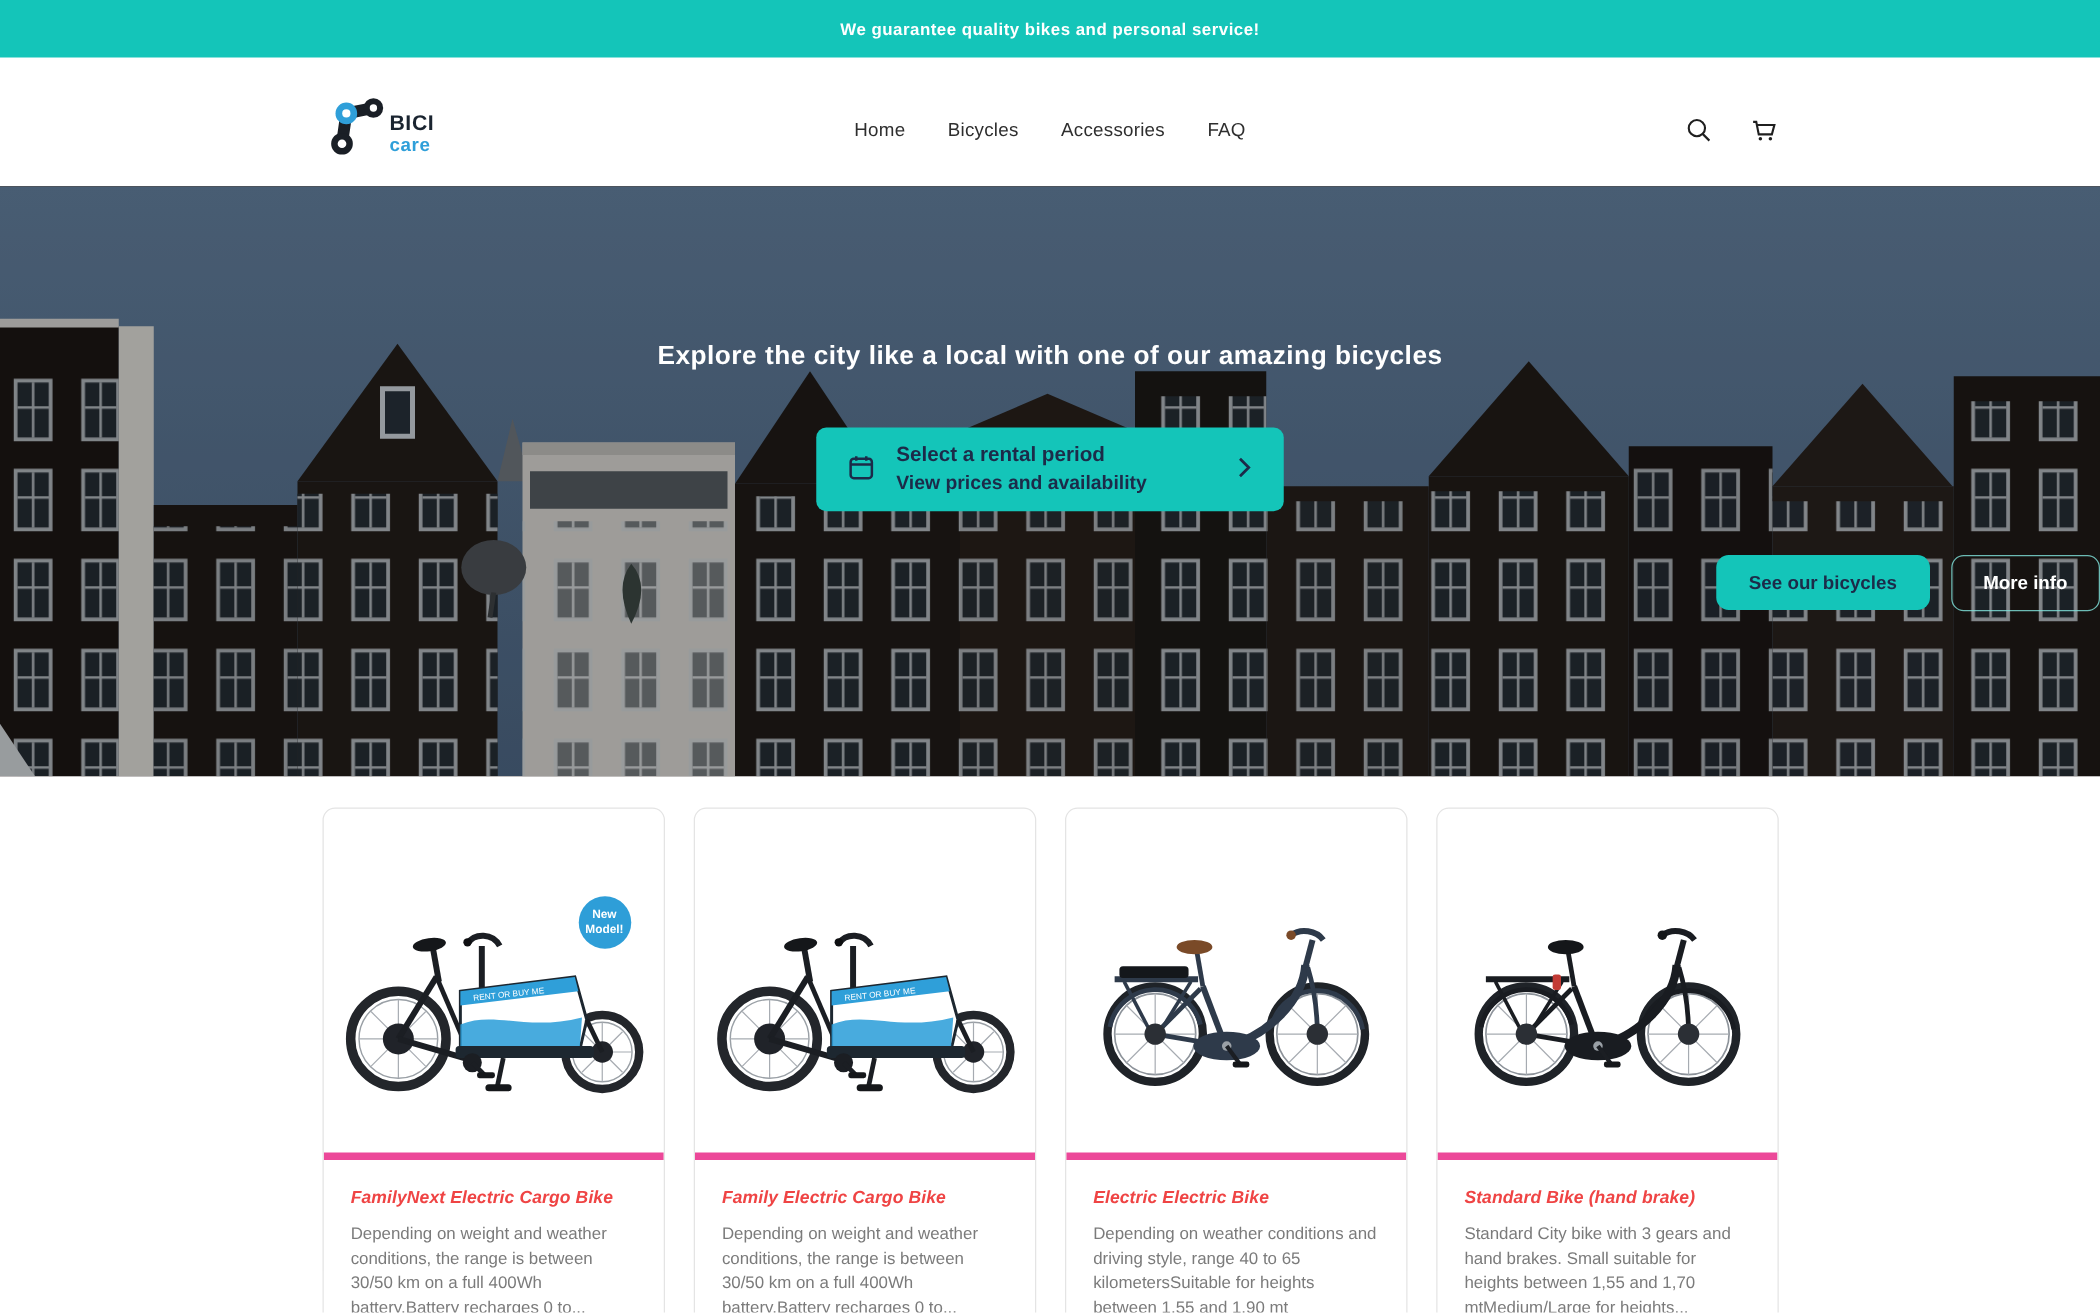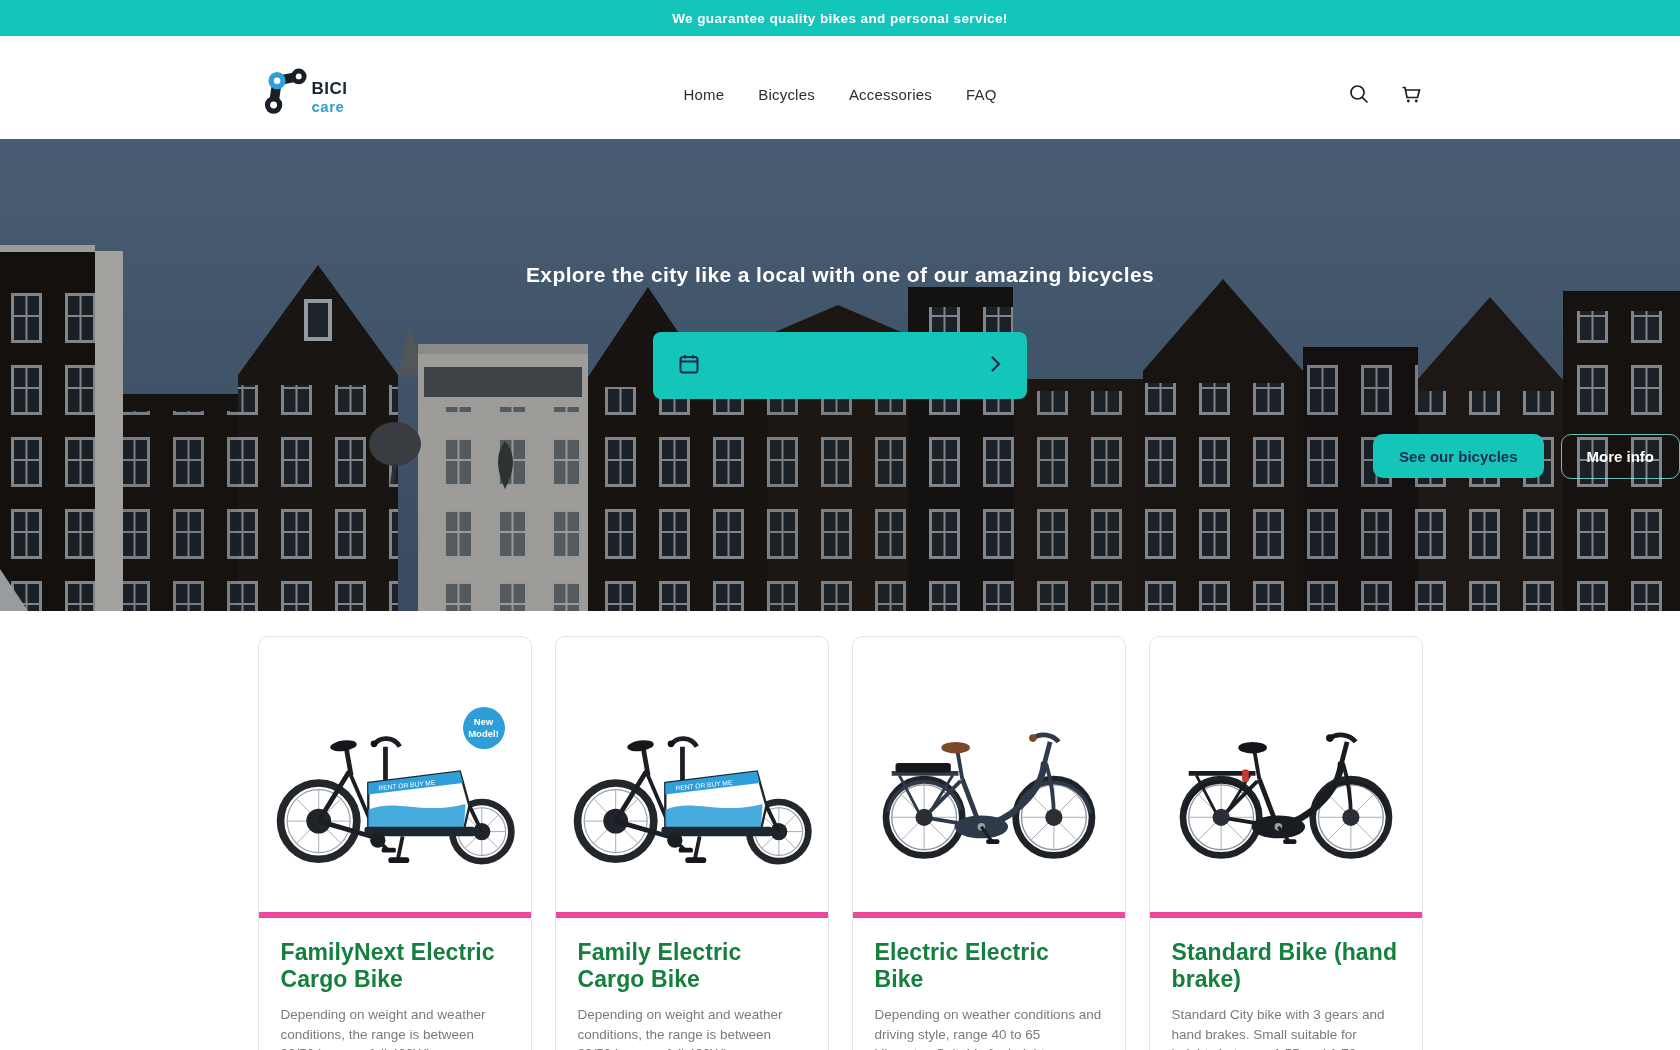--- a/index.html
+++ b/index.html
@@ -1,20 +1,20 @@
 <!DOCTYPE html>
 <html><head>
 <meta charset="utf-8">
 <style>
   * { margin:0; padding:0; box-sizing:border-box; }
   html,body { width:1680px; height:1050px; overflow:hidden; background:#fff;
               font-family:"Liberation Sans", sans-serif; }
 
   
-  .announce { height:36px; background:#14C5B9; display:flex; align-items:center; justify-content:center; }
+  .announce { height:46px; background:#14C5B9; display:flex; align-items:center; justify-content:center; }
   .announce span { color:#fff; font-size:13.5px; font-weight:600; letter-spacing:.4px; }
 
   
   .header { height:90px; background:#fff; }
   .header-inner { width:1165px; height:100%; margin:13px auto; position:relative;
                   display:flex; align-items:center; }
   .brand { display:flex; align-items:flex-start; gap:2px; cursor:pointer; }
   .brand-text { margin-top:16px; line-height:1; }
   .brand-text .l1 { font-size:17px; font-weight:800; color:#1A2430; letter-spacing:.5px; }
   .brand-text .l2 { font-size:15px; font-weight:800; color:#2F9FD9; letter-spacing:.5px; margin-top:2px; }
@@ -49,21 +49,21 @@
   .products { padding-top:25px; }
   .grid { width:1165px; margin:0 auto; display:grid; grid-template-columns:repeat(4,1fr); gap:23px; }
   .card { border:1px solid #e4e4e4; border-radius:10px; background:#fff; height:520px; overflow:hidden; cursor:pointer; }
   .card-media { position:relative; height:281px; border-bottom:6px solid #ec4899;
                 display:flex; align-items:center; justify-content:center; }
   .card-media svg.bike { width:248px; height:188px; margin-top:14px; }
   .badge { position:absolute; top:70px; right:26px; width:42px; height:42px; border-radius:50%;
            background:#2E9ED8; color:#fff; font-size:9.5px; font-weight:700; line-height:1.25;
            display:flex; align-items:center; justify-content:center; text-align:center; padding:4px; }
   .card-body { padding:21px 22px 0; }
-  .card-title { font-size:23px; font-weight:700; color:#15803d; letter-spacing:.1px; }
+  .card-title { font-size:14px; font-weight:700; color:#ef4444; letter-spacing:.1px;font-style:italic; }
   .card-desc { margin-top:12px; font-size:13.5px; line-height:1.46; color:#7b7b7b; }
 
   
   .bike-city.theme-e  { --frame:#2e3a4a; --saddle:#7a4a28; --battery:#14171b; --accent2:transparent; }
   .bike-city.theme-s  { --frame:#191c21; --saddle:#141619; --battery:transparent; --accent2:#c23b35; }
 </style>
 </head>
 <body>
 
 <svg width="0" height="0" style="position:absolute" aria-hidden="true">
@@ -291,20 +291,24 @@
 
     <button class="cta">
       <span>
         <svg width="24" height="24" viewBox="0 0 24 24" fill="none" stroke="#1C2B49" stroke-width="2">
           <rect x="3.5" y="5" width="17" height="15.5" rx="2.5"></rect>
           <line x1="3.5" y1="9.5" x2="20.5" y2="9.5"></line>
           <line x1="8" y1="3" x2="8" y2="6.5"></line>
             <line x1="16" y1="3" x2="16" y2="6.5"></line>
         </svg>
       </span>
+      <span class="cta-text">
+        <span class="cta-title" style="display:block">Select a rental period</span>
+        <span class="cta-sub" style="display:block">View prices and availability</span>
+      </span>
       <span class="cta-chev">
         <svg width="16" height="22" viewBox="0 0 16 22" fill="none" stroke="#1C2B49" stroke-width="2.2">
           <polyline points="5,4 12,11 5,18"></polyline>
         </svg>
       </span>
     </button>
 
     <div class="hero-btns">
       <button class="btn-primary">See our bicycles</button>
       <button class="btn-ghost">More info</button>

